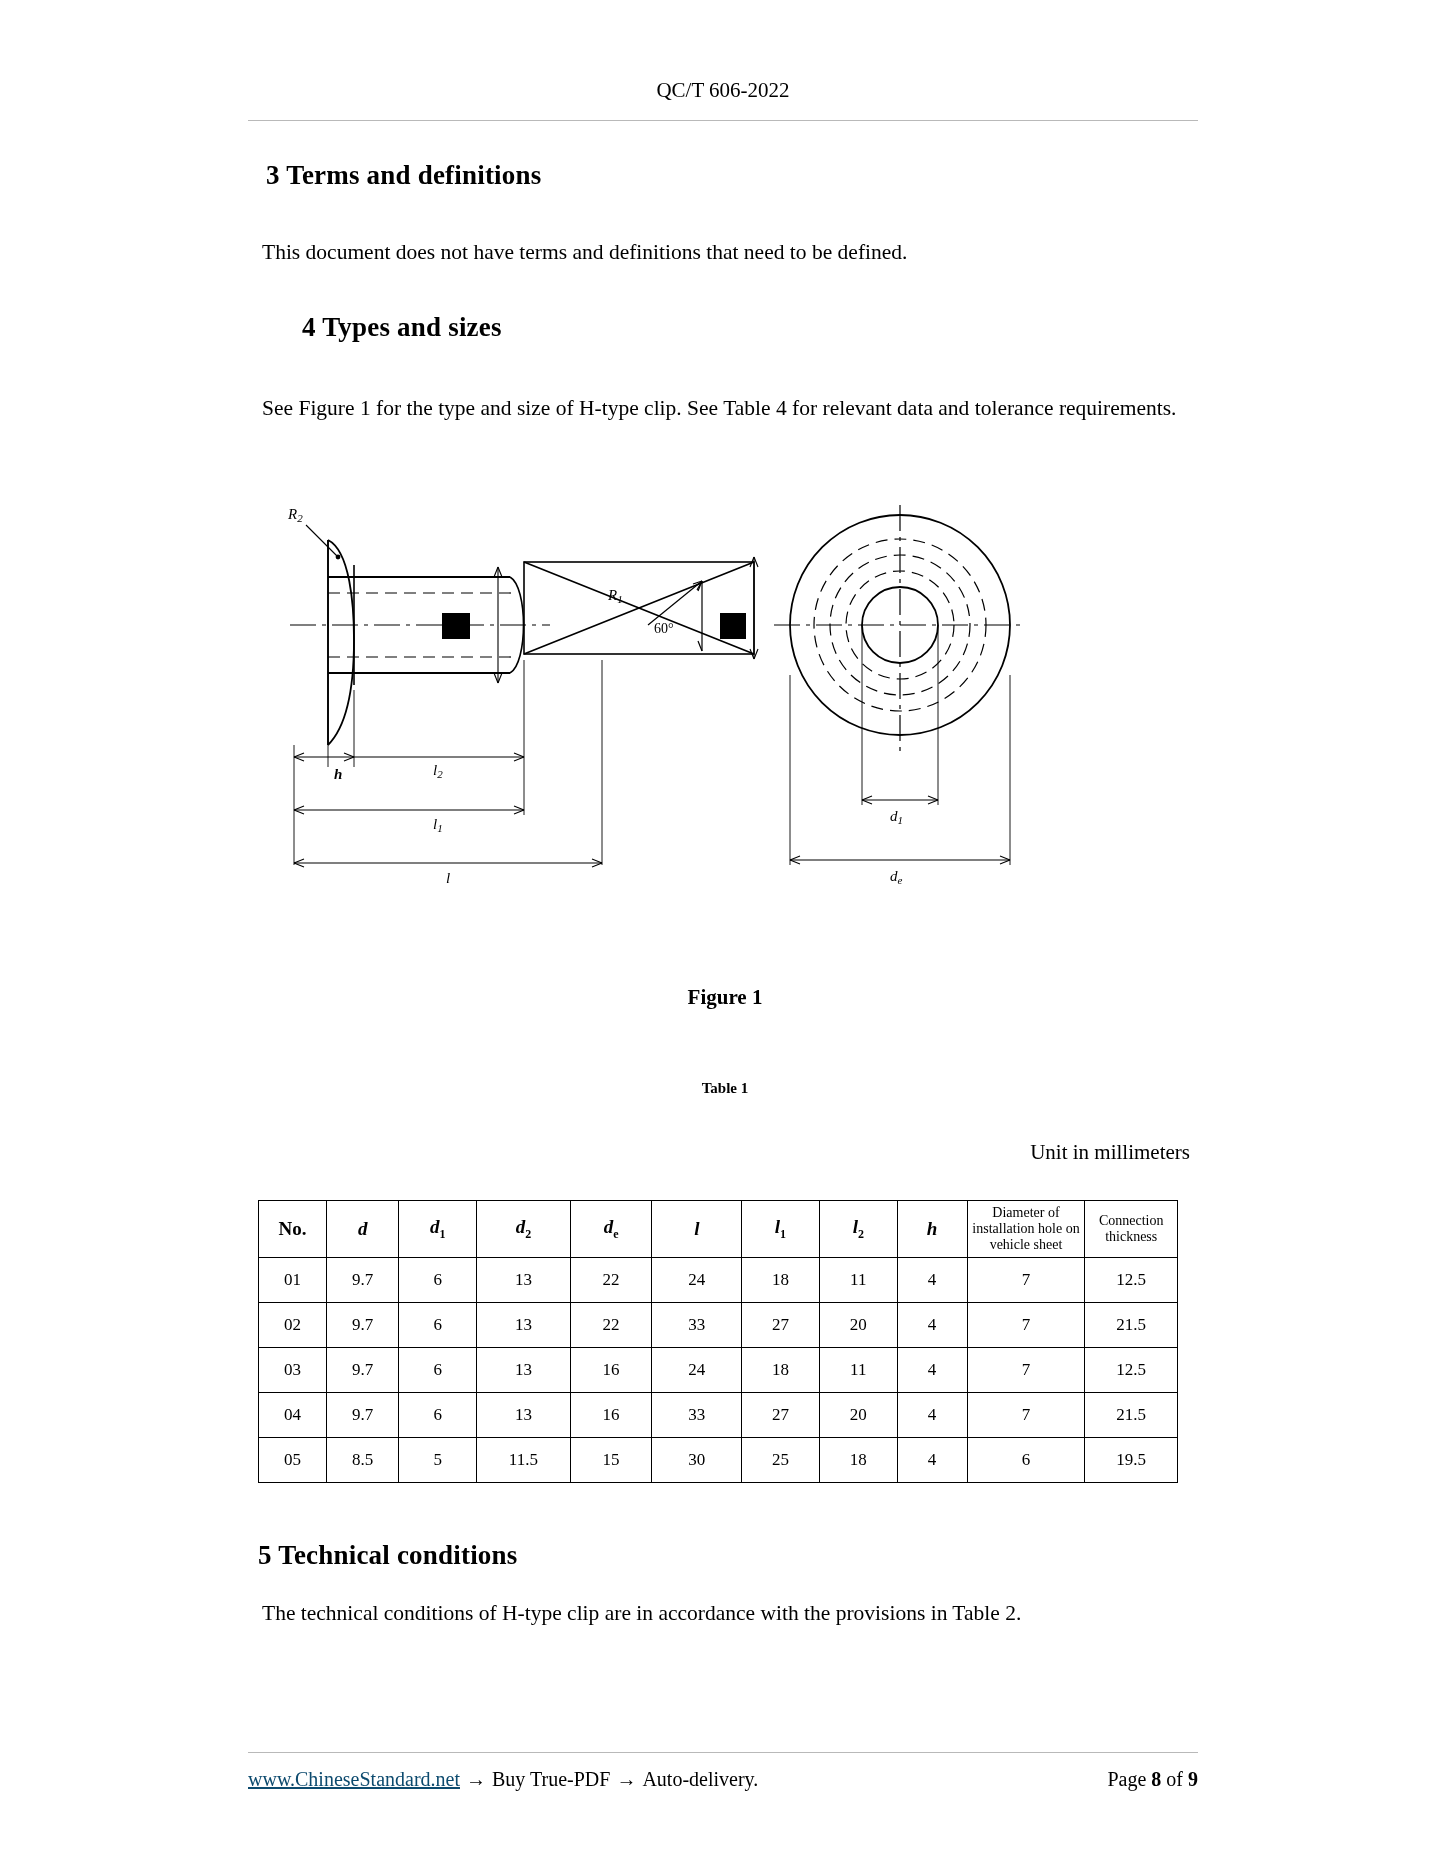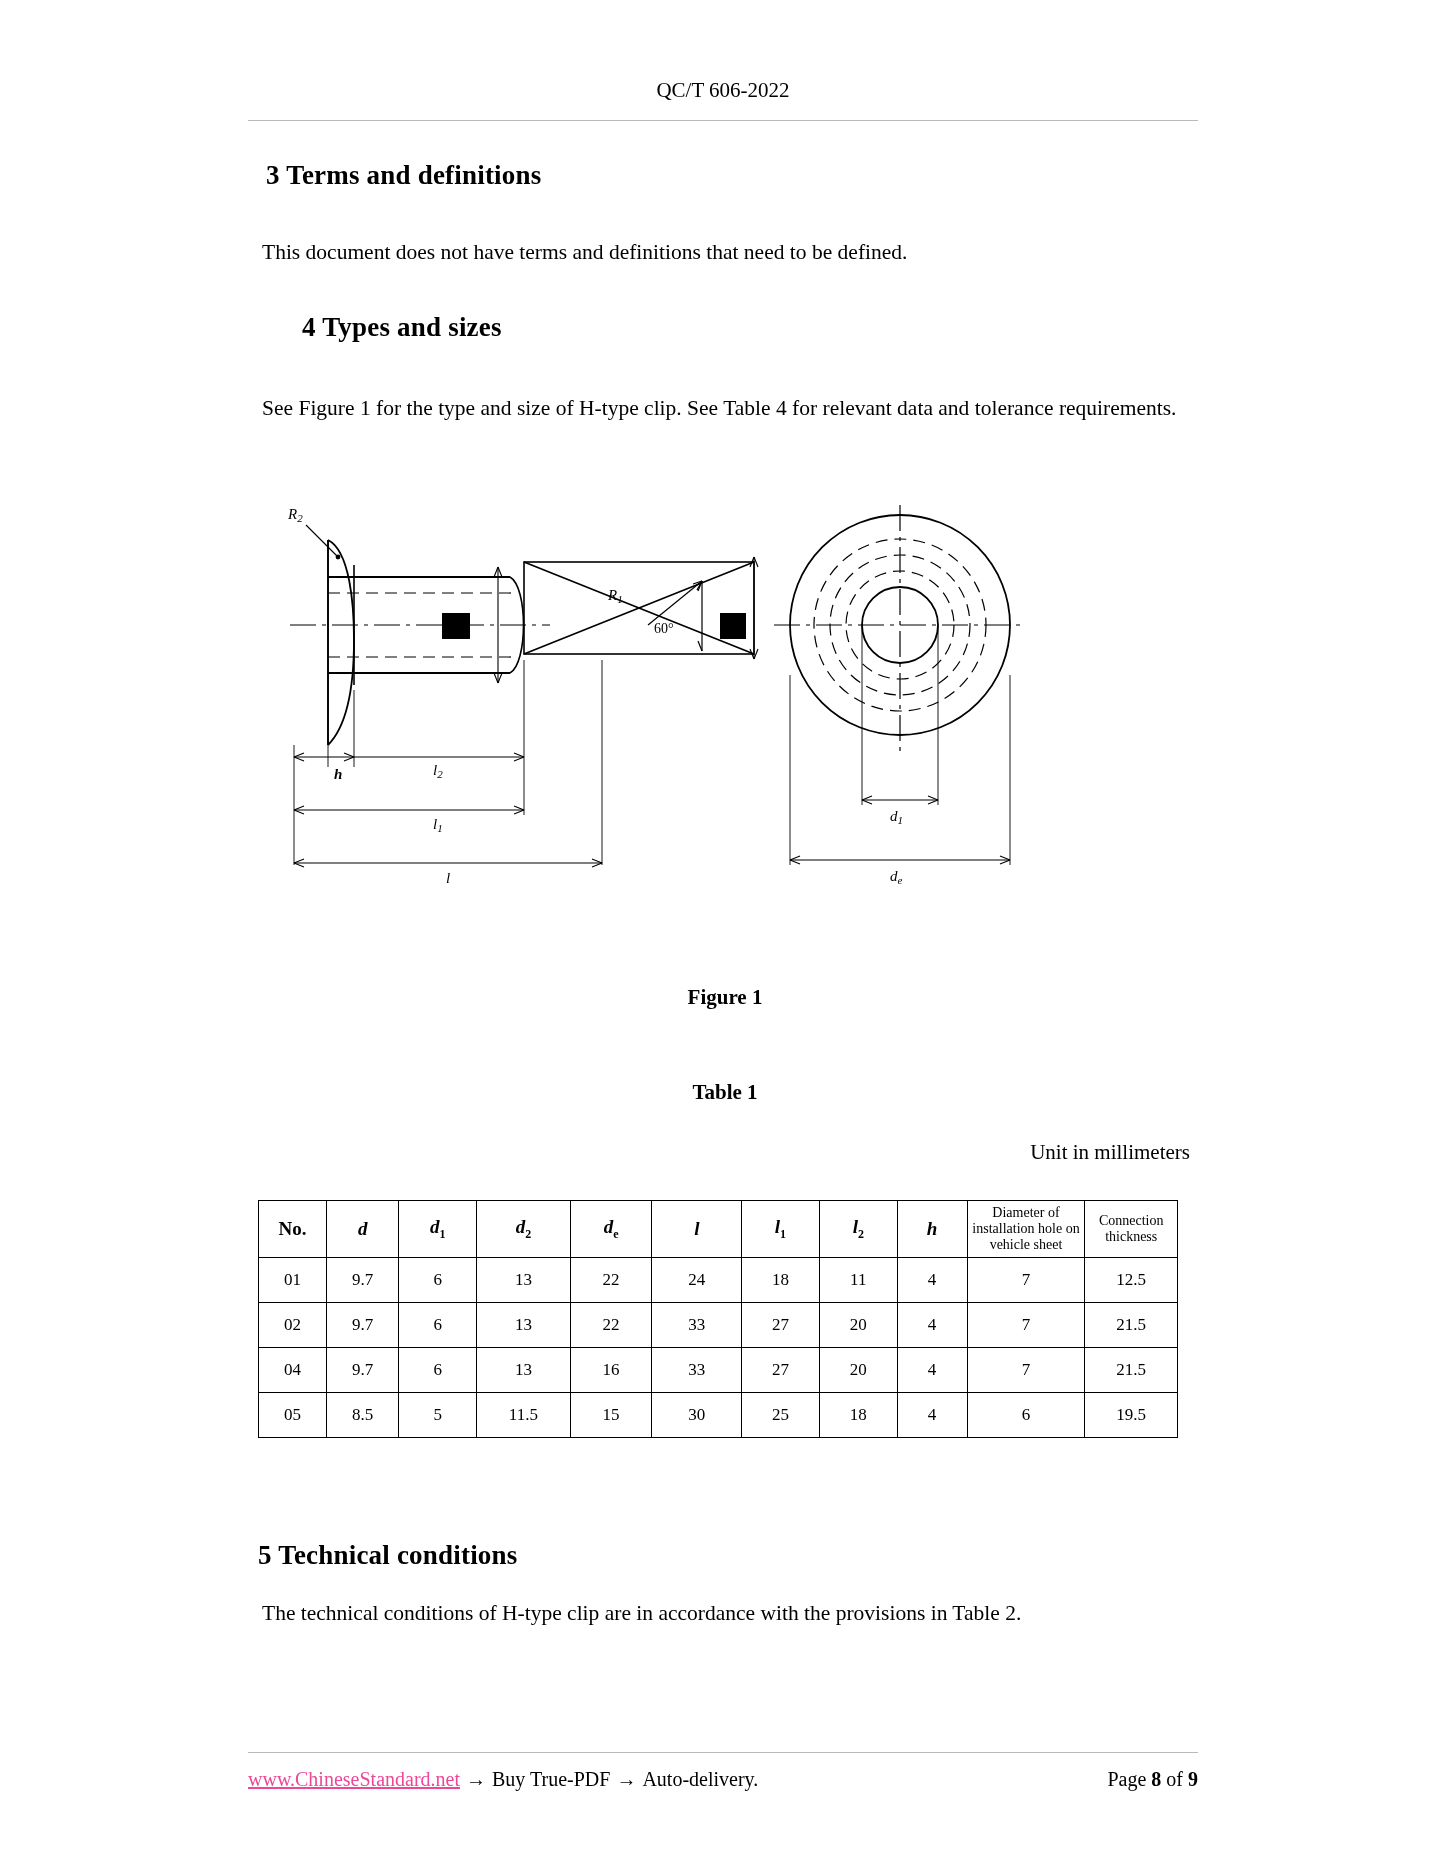--- a/index.html
+++ b/index.html
@@ -83,21 +83,21 @@
     font-weight: bold;
   }
 
   
   .table-caption {
     position: absolute;
     left: 250px;
     top: 1080px;
     width: 950px;
     text-align: center;
-    font-size: 21px;
+    font-size: 15px;
     font-weight: bold;
   }
   .unit-note {
     position: absolute;
     left: 250px;
     top: 1140px;
     width: 940px;
     text-align: right;
     font-size: 21px;
   }
@@ -158,21 +158,21 @@
     position: absolute;
     left: 248px;
     top: 1768px;
     width: 950px;
     font-size: 20px;
     display: flex;
     justify-content: space-between;
     align-items: baseline;
   }
   .footer a {
-    color: #ec4899;
+    color: #0c4a6e;
     text-decoration: underline;
     margin-top: 36px;
   }
   .footer .arrow { padding: 0 6px; }
   .footer .pg { font-weight: normal; }
   .footer .pgnum { font-weight: bold; }
   .footer-left { white-space: nowrap; }
 </style>
 </head>
 <body>
@@ -363,20 +363,33 @@
         <td>13</td>
         <td>22</td>
         <td>33</td>
         <td>27</td>
         <td>20</td>
         <td>4</td>
         <td>7</td>
         <td>21.5</td>
       </tr>
       <tr>
+        <td>03</td>
+        <td>9.7</td>
+        <td>6</td>
+        <td>13</td>
+        <td>16</td>
+        <td>24</td>
+        <td>18</td>
+        <td>11</td>
+        <td>4</td>
+        <td>7</td>
+        <td>12.5</td>
+      </tr>
+      <tr>
         <td>04</td>
         <td>9.7</td>
         <td>6</td>
         <td>13</td>
         <td>16</td>
         <td>33</td>
         <td>27</td>
         <td>20</td>
         <td>4</td>
         <td>7</td>

